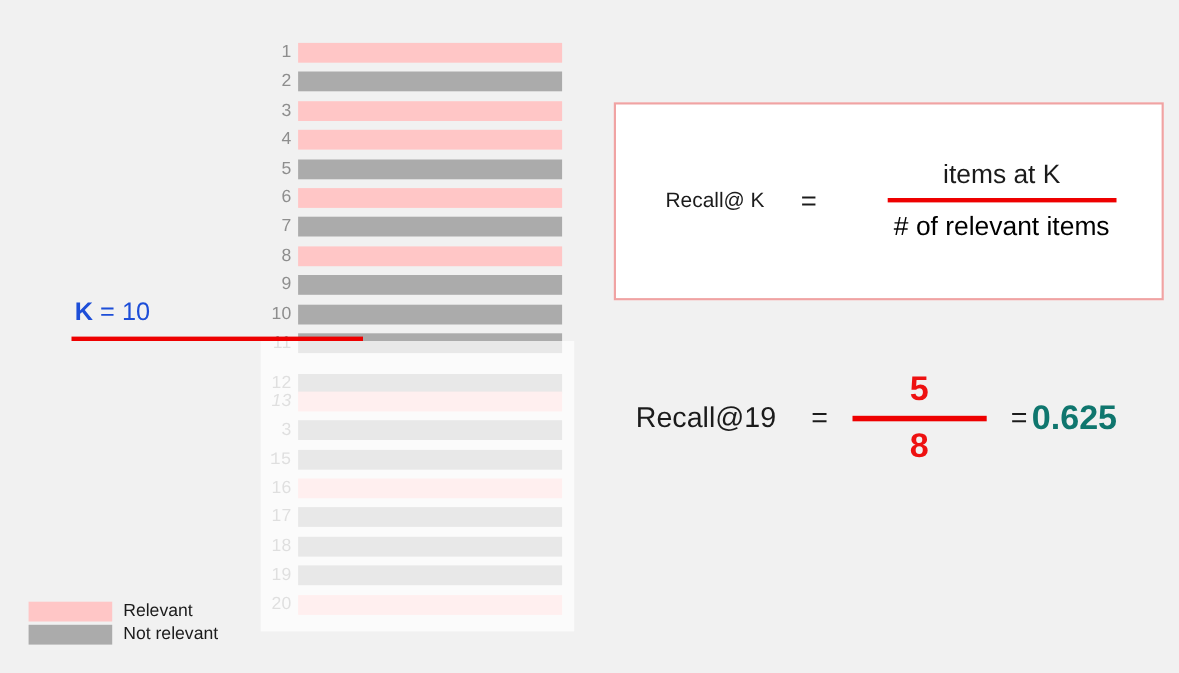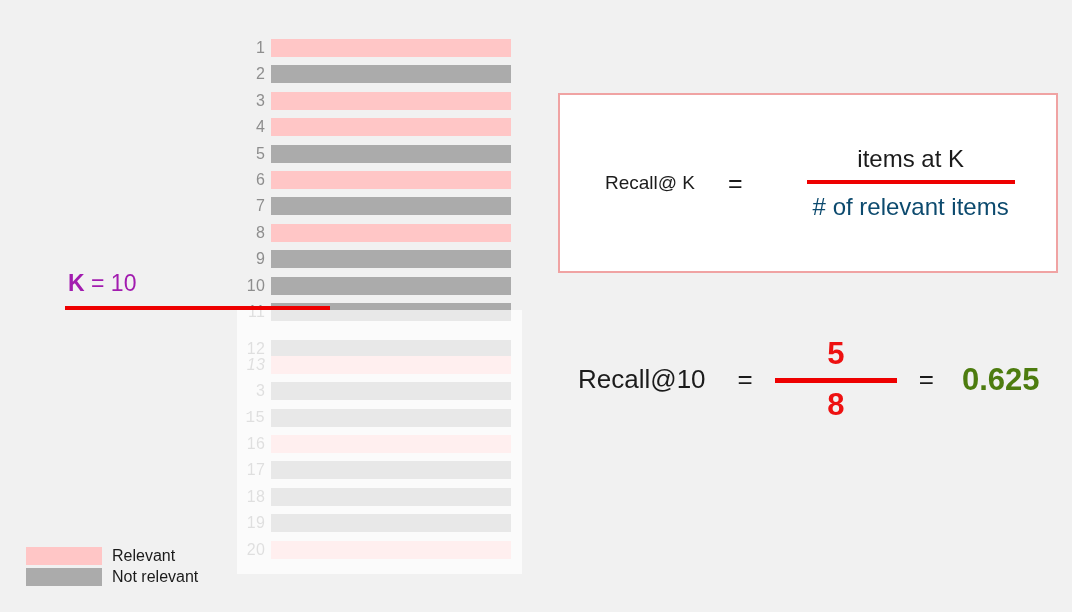--- a/index.html
+++ b/index.html
@@ -68,21 +68,21 @@
   }
   .rank-bar.relevant { background: #ffc6c6; }
   .rank-bar.notrelevant { background: #ababab; }
 
   
   #k-label {
     position: absolute;
     left: 68px;
     top: 270px;
     font-size: 23px;
-    color: #a21caf;
+    color: #1d4ed8;
     white-space: nowrap;
   }
   #k-label .k-sym { font-weight: bold; }
   #k-cutoff-line {
     position: absolute;
     left: 65px;
     top: 306px;
     width: 265px;
     height: 4px;
     background: #ee0000;
@@ -150,21 +150,21 @@
     padding: 0 6px;
   }
   #formula-box .frac-bar {
     height: 4px;
     background: #ee0000;
     margin: 8px auto 9px auto;
     width: 208px;
   }
   #formula-box .denom {
     font-size: 24px;
-    color: #0c4a6e;
+    color: #000000;
     white-space: nowrap;
   }
 
   
   #worked-example {
     position: absolute;
     left: 578px;
     top: 338px;
     display: flex;
     align-items: center;
@@ -198,22 +198,22 @@
     margin: 7px 0 6px 0;
   }
   #worked-example .we-eq2 {
     font-size: 26px;
     color: #1b1b1b;
     margin-left: 22px;
   }
   #worked-example .we-result {
     font-size: 31px;
     font-weight: bold;
-    color: #4d7c0f;
-    margin-left: 28px;
+    color: #0f766e;
+    margin-left: 4px;
     white-space: nowrap;
   }
 </style>
 </head>
 <body>
 
 <div id="stage">
 
   <div id="ranked-list">
     <div id="rank-rows">
@@ -323,21 +323,21 @@
     <div class="frac">
       <div class="numer">
         <div>items at K</div>
       </div>
       <div class="frac-bar"></div>
       <div class="denom"># of relevant items</div>
     </div>
   </div>
 
   <div id="worked-example">
-    <span class="we-lhs">Recall@10</span>
+    <span class="we-lhs">Recall@19</span>
     <span class="we-eq1">=</span>
     <div class="we-frac">
       <div class="we-numer">5</div>
       <div class="we-frac-bar"></div>
       <div class="we-denom">8</div>
     </div>
     <span class="we-eq2">=</span>
     <span class="we-result">0.625</span>
   </div>
 

